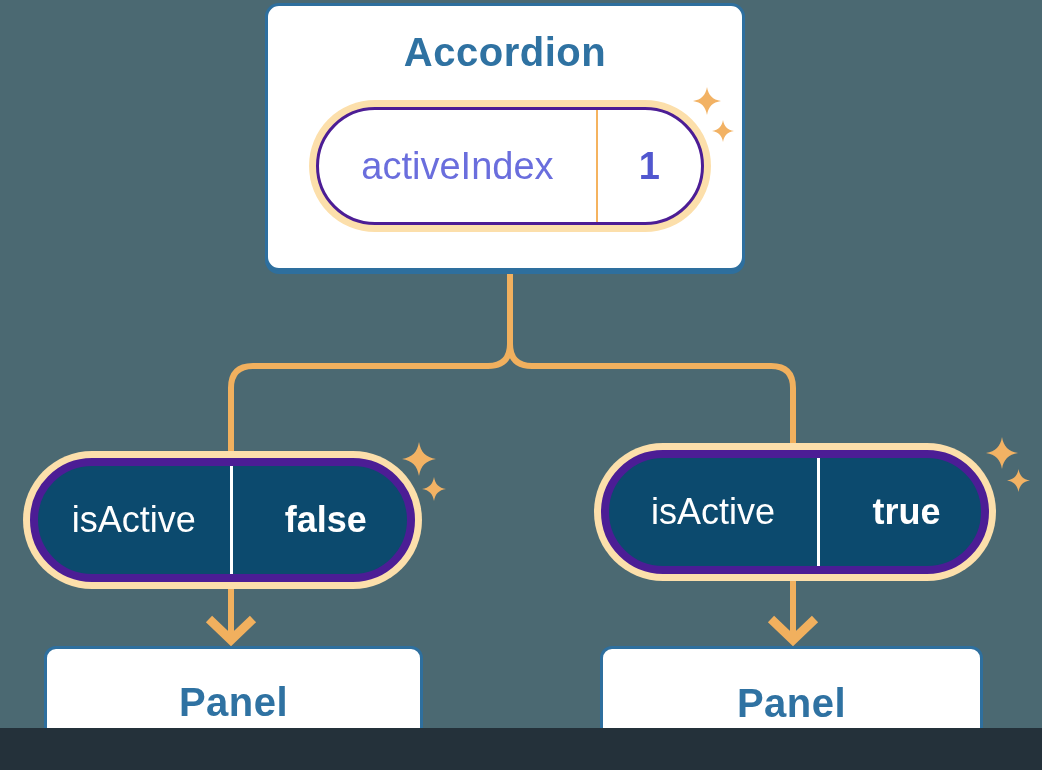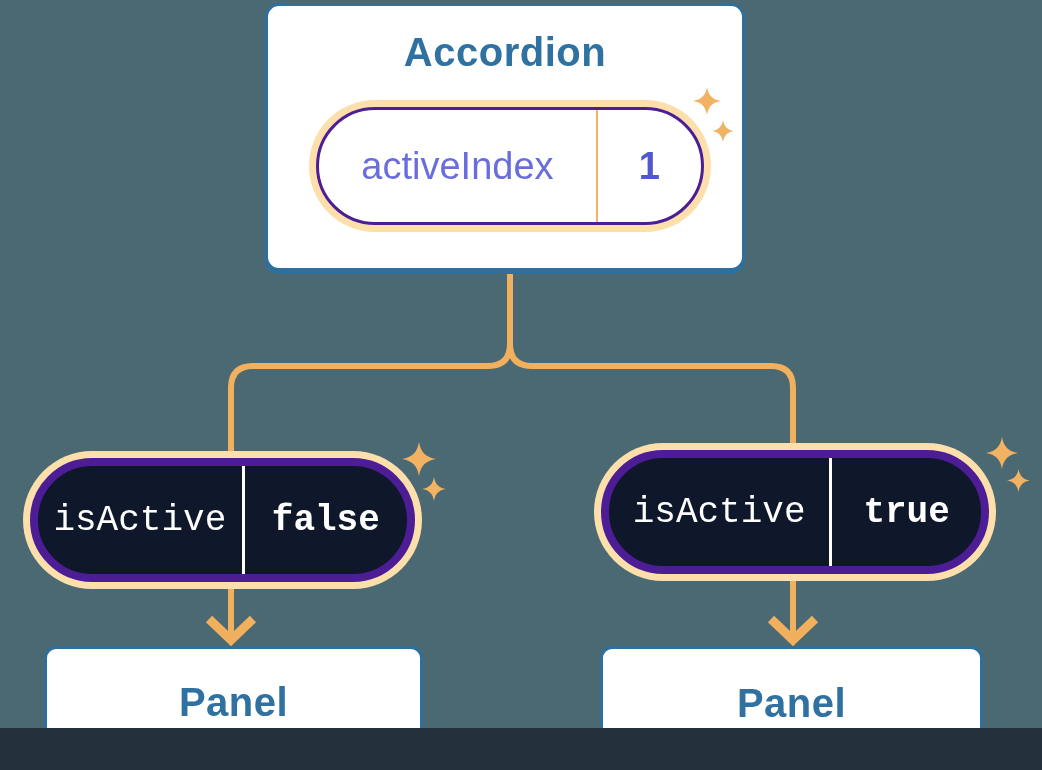--- a/index.html
+++ b/index.html
@@ -66,27 +66,26 @@
   #state-pill{
     left:316px; top:107px; width:388px; height:118px;
     background:#ffffff;
   }
   #state-pill .divider{ width:2px; background:#f5b35f; }
   #state-pill .label{ font-size:38px; color:#6a6edd; }
   #state-pill .value{ width:27%; font-size:38px; font-weight:700; color:#5157cf; }
 
   
   .prop-pill{
-    background:#0f172a;
+    background:#0c4a6e;
     border-width:8px;
-    font-family:Liberation Mono, monospace;
   }
   .prop-pill .divider{ width:3px; background:#ffffff; }
   .prop-pill .label{ font-size:36px; color:#ffffff; }
-  .prop-pill .value{ font-size:36px; font-weight:700; color:#ffffff; }
+  .prop-pill .value{ font-size:36px; font-weight:700; color:#ffffff;padding-left:12px; }
   #prop-pill-left{ left:30px; top:458px; width:385px; height:124px; }
   #prop-pill-left .value{ width:44%; }
   #prop-pill-right{ left:601px; top:450px; width:388px; height:124px; }
   #prop-pill-right .value{ width:40%; }
 
   
   .sparkle{ position:absolute; z-index:4; }
 </style>
 </head>
 <body>

